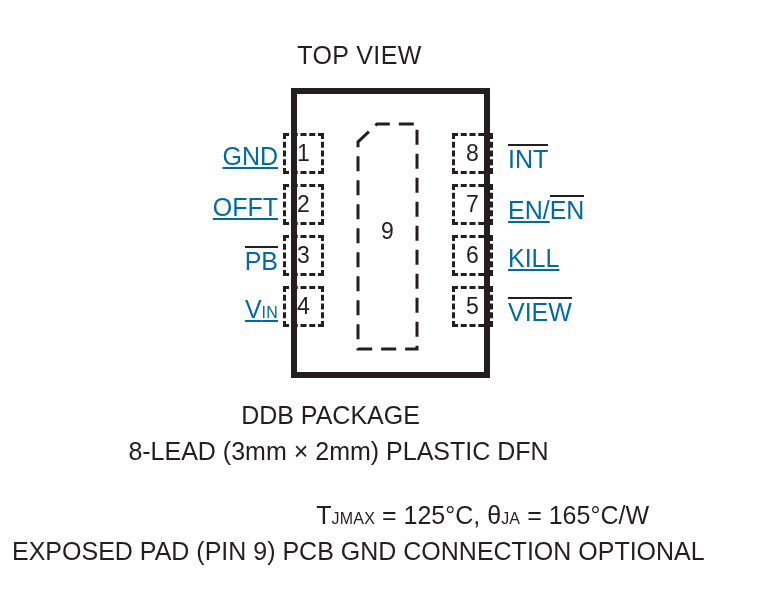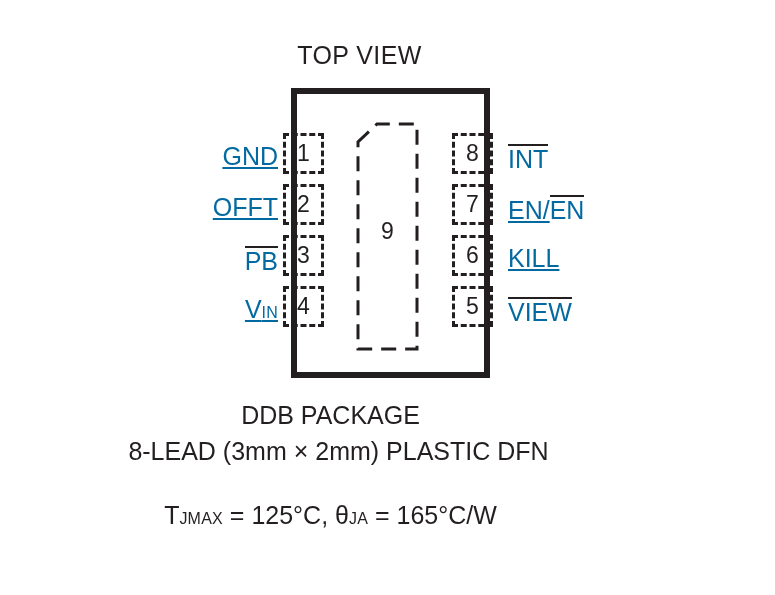--- a/index.html
+++ b/index.html
@@ -126,21 +126,21 @@
     left: 0;
     width: 637px;
     text-align: center;
     font-size: 25px;
     color: #231f20;
     white-space: nowrap;
     margin-left: 12px;
   }
   .cap-pkg      { top: 401px; }
   .cap-lead     { top: 437px; padding-left: 8px; }
-  .cap-thermal  { top: 501px; }
+  .cap-thermal  { top: 501px; text-align: right; }
   .cap-pad-note { top: 537px; }
 </style>
 </head>
 <body>
 
 <div class="stage">
 
   <div class="top-view-title">TOP VIEW</div>
 
   <div class="pkg-body"></div>
@@ -195,14 +195,15 @@
   </div>
 
   <div class="caption cap-pkg">DDB PACKAGE</div>
 
   <div class="caption cap-lead">8-LEAD (3mm × 2mm) PLASTIC DFN</div>
 
   <div class="caption cap-thermal">
     <span>T</span><span class="sub">JMAX</span><span> = 125°C, </span><span>θ</span><span class="sub">JA</span><span> = 165°C/W</span>
   </div>
 
+  <div class="caption cap-pad-note">EXPOSED PAD (PIN 9) PCB GND CONNECTION OPTIONAL</div>
 
 </div>
 
 </body></html>

